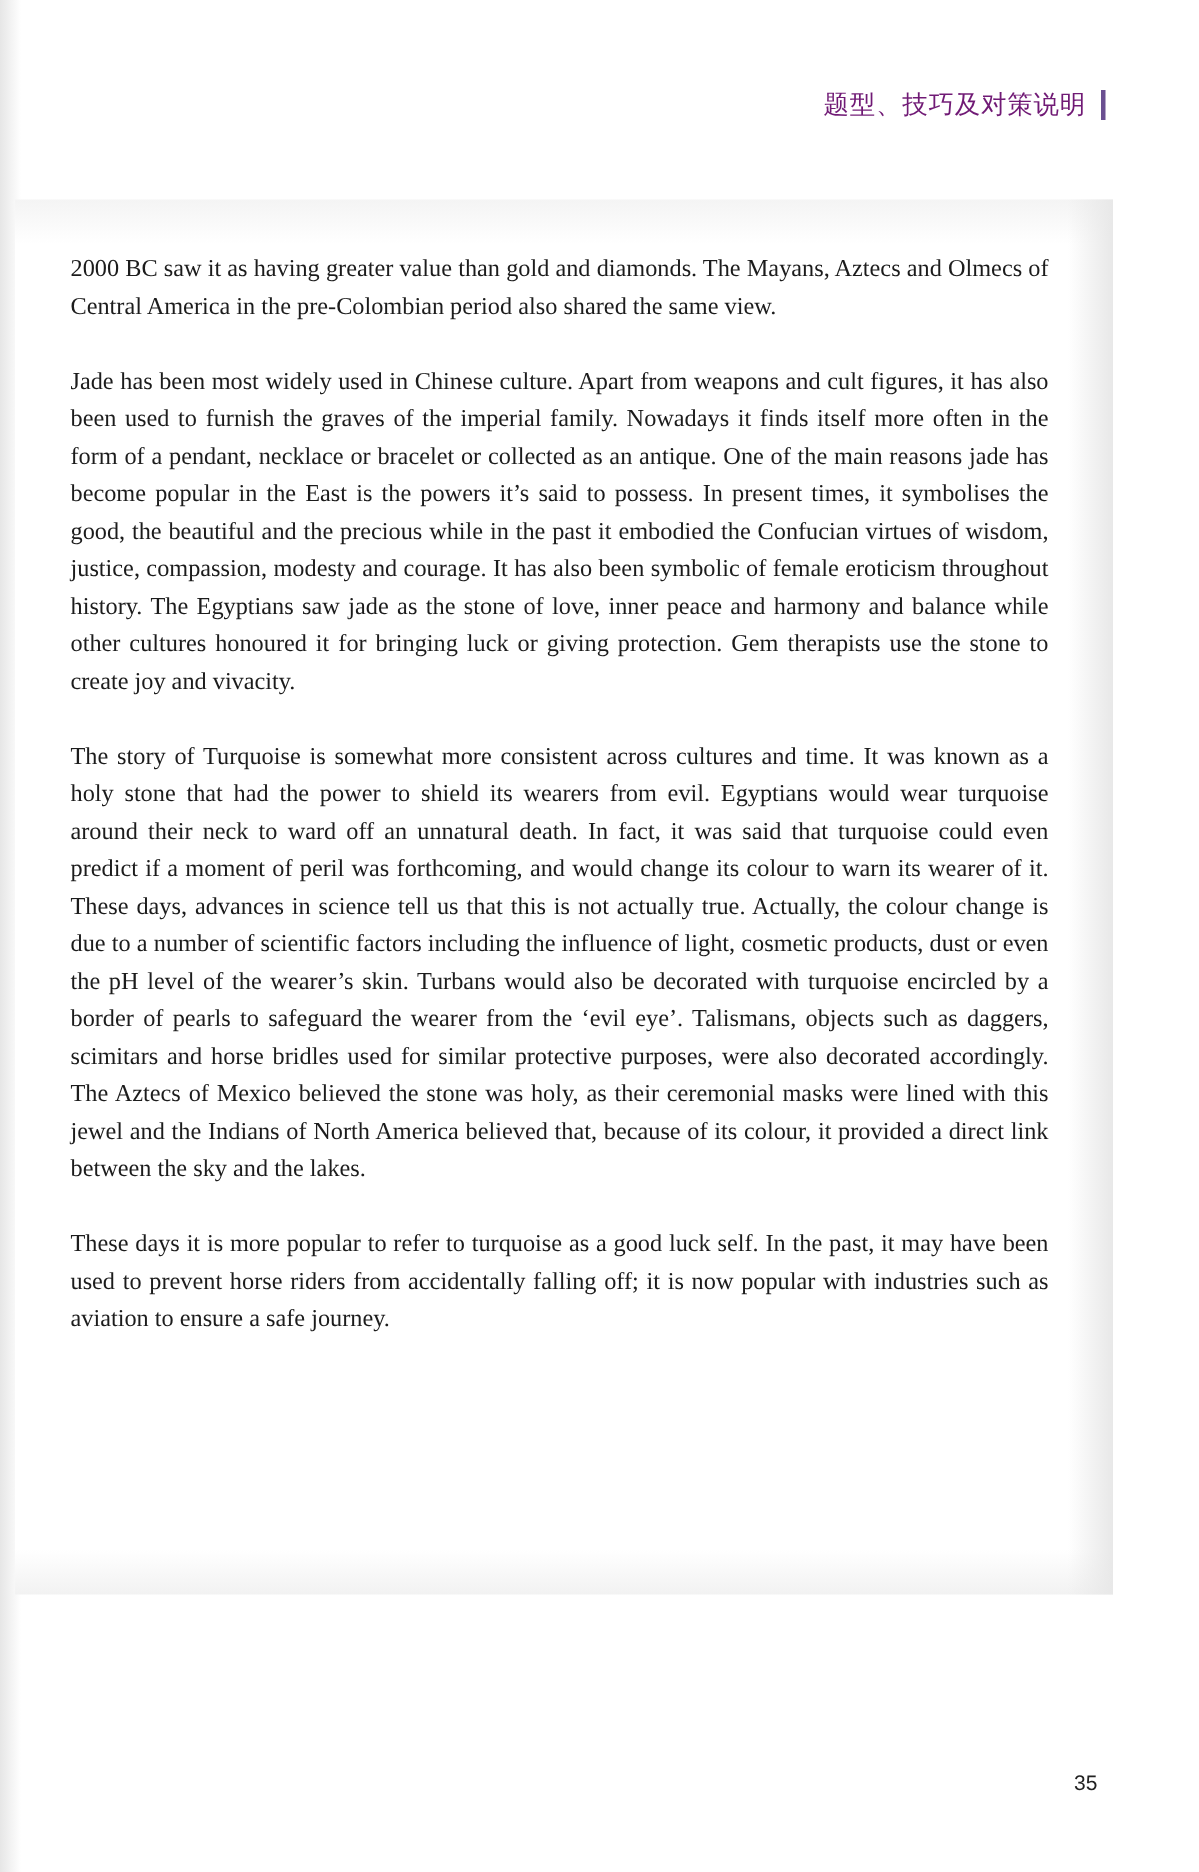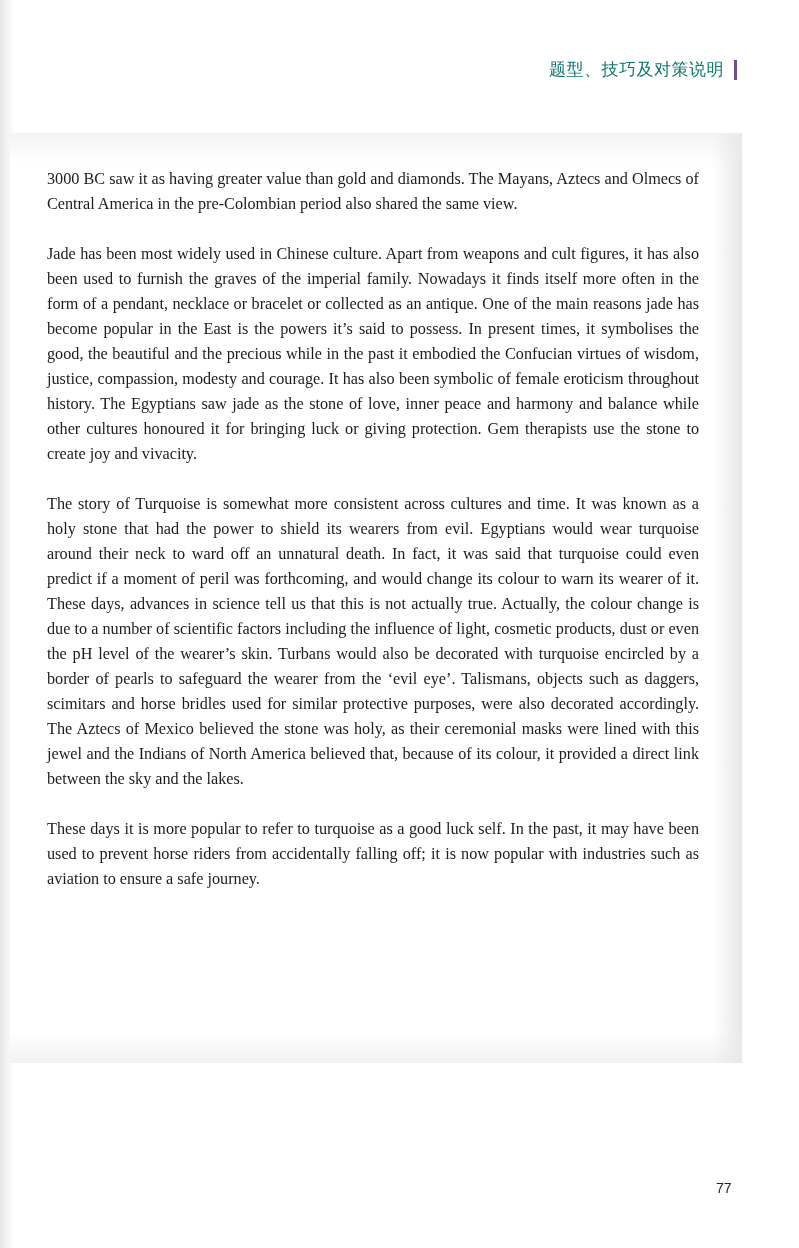--- a/index.html
+++ b/index.html
@@ -11,21 +11,21 @@
     }
     .left-shadow {
       position: absolute; left: 0; top: 0; width: 14px; height: 1248px;
       background: linear-gradient(to right, #e6e6e6, #ffffff);
     }
     .header {
       position: absolute; top: 58px; right: 62px;
       display: flex; align-items: center;
     }
     .header-title {
-      font-size: 17px; color: #0f766e; letter-spacing: 0.5px;
+      font-size: 17px; color: #701a75; letter-spacing: 0.5px;
       font-family: "DejaVu Serif", serif;
     }
     .header-bar {
       display: inline-block; width: 3px; height: 20px; background: #6b4f91;
       margin-left: 10px;
     }
     .scan-panel {
       position: absolute; left: 10px; top: 133px; width: 732px; height: 930px;
       background: linear-gradient(to bottom, #f4f4f4 0px, #ffffff 30px, #ffffff 900px, #f2f2f2 930px);
     }
@@ -49,19 +49,19 @@
 <div class="left-shadow"></div>
 
 <div class="header">
   <span class="header-title">题型、技巧及对策说明</span>
   <span class="header-bar"></span>
 </div>
 
 <div class="scan-panel"></div>
 
 <div class="text-body">
-  <p>3000 BC saw it as having greater value than gold and diamonds.  The Mayans, Aztecs and Olmecs of Central America in the pre-Colombian period also shared the same view.</p>
+  <p>2000 BC saw it as having greater value than gold and diamonds.  The Mayans, Aztecs and Olmecs of Central America in the pre-Colombian period also shared the same view.</p>
   <p>Jade has been most widely used in Chinese culture.  Apart from weapons and cult figures, it has also been used to furnish the graves of the imperial family.  Nowadays it finds itself more often in the form of a pendant, necklace or bracelet or collected as an antique.  One of the main reasons jade has become popular in the East is the powers it’s said to possess.  In present times, it symbolises the good, the beautiful and the precious while in the past it embodied the Confucian virtues of wisdom, justice, compassion, modesty and courage.  It has also been symbolic of female eroticism throughout history.  The Egyptians saw jade as the stone of love, inner peace and harmony and balance while other cultures honoured it for bringing luck or giving protection.  Gem therapists use the stone to create joy and vivacity.</p>
   <p>The story of Turquoise is somewhat more consistent across cultures and time.  It was known as a holy stone that had the power to shield its wearers from evil.  Egyptians would wear turquoise around their neck to ward off an unnatural death.  In fact, it was said that turquoise could even predict if a moment of peril was forthcoming, and would change its colour to warn its wearer of it.  These days, advances in science tell us that this is not actually true.  Actually, the colour change is due to a number of scientific factors including the influence of light, cosmetic products, dust or even the pH level of the wearer’s skin.  Turbans would also be decorated with turquoise encircled by a border of pearls to safeguard the wearer from the ‘evil eye’.  Talismans, objects such as daggers, scimitars and horse bridles used for similar protective purposes, were also decorated accordingly.  The Aztecs of Mexico believed the stone was holy, as their ceremonial masks were lined with this jewel and the Indians of North America believed that, because of its colour, it provided a direct link between the sky and the lakes.</p>
   <p>These days it is more popular to refer to turquoise as a good luck self.  In the past, it may have been used to prevent horse riders from accidentally falling off; it is now popular with industries such as aviation to ensure a safe journey.</p>
 </div>
 
-<div class="page-number">77</div>
+<div class="page-number">35</div>
 
 </body></html>

